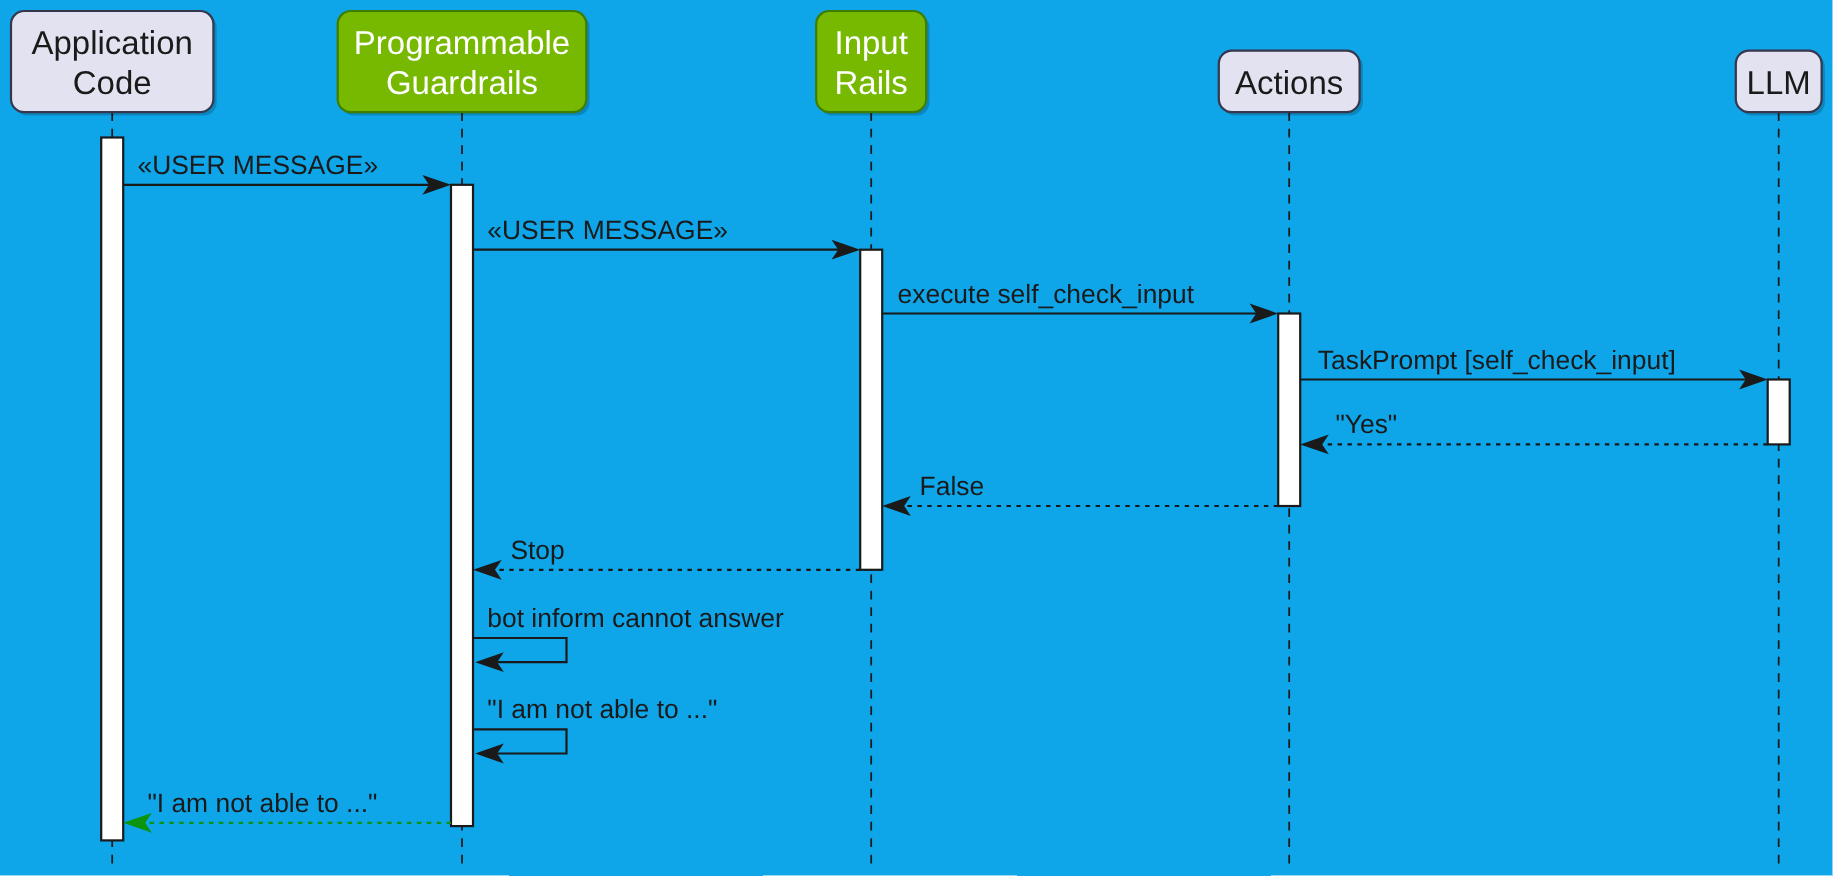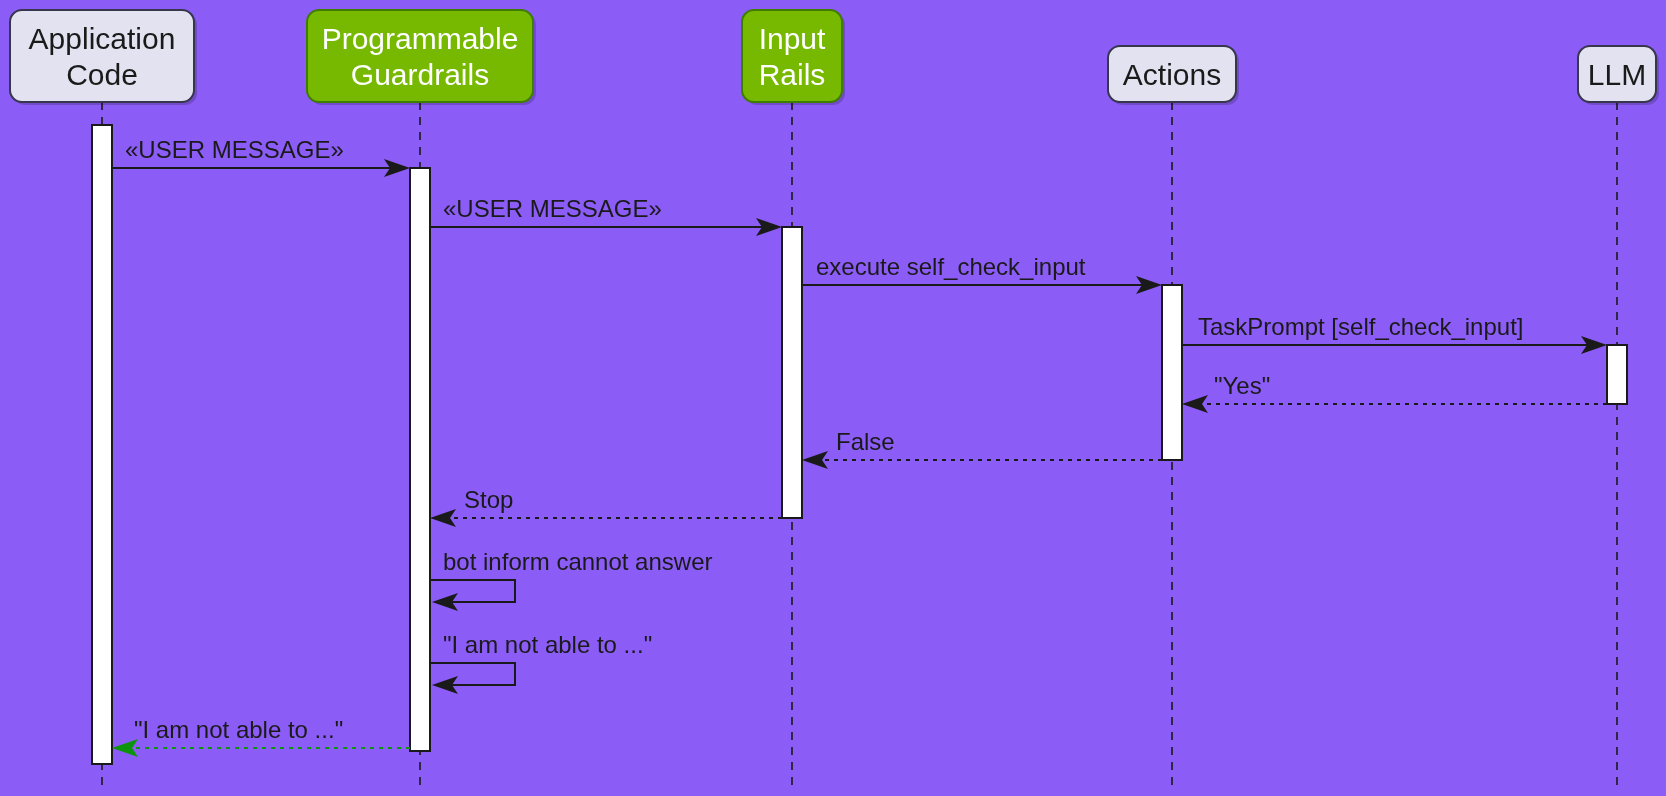--- a/index.html
+++ b/index.html
@@ -9,21 +9,21 @@
     background: #ffffff;
     width: 1666px;
     height: 796px;
     overflow: hidden;
     font-family: "Liberation Sans", sans-serif;
   }
   #stage {
     position: relative;
     width: 1666px;
     height: 796px;
-    background: #8b5cf6;
+    background: #0ea5e9;
   }
   svg text {
     font-family: "Liberation Sans", sans-serif;
   }
 </style>
 </head>
 <body>
 
 <div id="stage">
   <svg id="seq-svg" width="1666" height="796" viewBox="0 0 1666 796" xmlns="http://www.w3.org/2000/svg">

